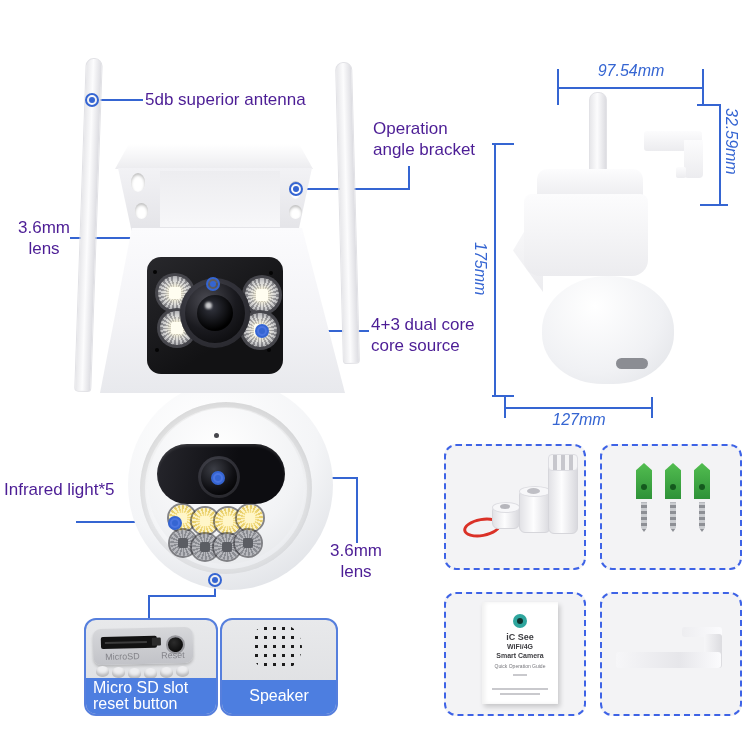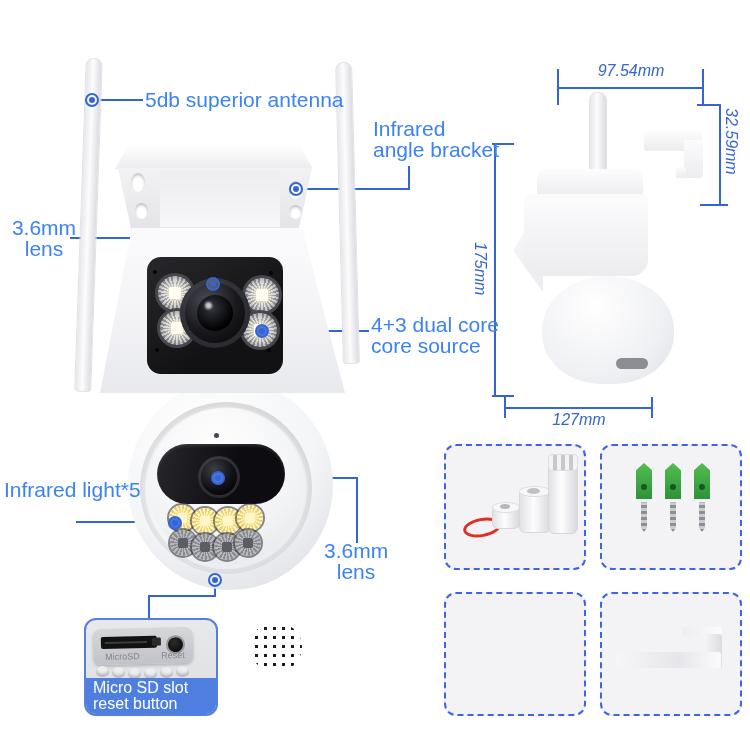--- a/index.html
+++ b/index.html
@@ -6,21 +6,21 @@
   .canvas{position:relative;width:750px;height:750px;background:#fff;
           font-family:"Liberation Sans",sans-serif;overflow:hidden;}
 
   
   .cl{position:absolute;background:#3565d2;}
   .marker{position:absolute;width:10px;height:10px;border:2px solid #3565d2;
           border-radius:50%;background:rgba(255,255,255,.2);z-index:40;}
   .marker::after{content:"";position:absolute;left:2px;top:2px;width:6px;height:6px;
           border-radius:50%;background:#3565d2;}
   .marker.filled{background:#4a74e0;}
-  .callout{position:absolute;color:#3b82f6;font-size:21px;line-height:21px;z-index:41;}
+  .callout{position:absolute;color:#4c1d95;font-size:17px;line-height:21px;z-index:41;}
   .dim{position:absolute;color:#3565d2;font-size:16px;font-style:italic;z-index:41;}
   .vdim{writing-mode:vertical-rl;}
 
   
   .antenna{position:absolute;width:15px;border-radius:8px 8px 4px 4px;
           background:linear-gradient(90deg,#e7e7ea,#fcfcfd 45%,#dcdce1);
           border:1px solid #e2e2e6;z-index:1;}
   .plate-top{position:absolute;left:115px;top:144px;width:198px;height:25px;z-index:3;
           background:linear-gradient(180deg,#ffffff,#ececef);
           clip-path:polygon(7% 0,93% 0,100% 100%,0 100%);}
@@ -197,21 +197,21 @@
   </div>
 
   <div class="marker" style="left:85px;top:93px;"></div>
   <div class="cl" style="left:99px;top:99px;width:44px;height:2px;"></div>
   <div class="callout" style="left:145px;top:89px;">5db superior antenna</div>
 
   <div class="marker" style="left:289px;top:182px;"></div>
   <div class="cl" style="left:302px;top:188px;width:108px;height:2px;"></div>
   <div class="cl" style="left:408px;top:166px;width:2px;height:24px;"></div>
   <div class="callout" style="left:373px;top:118px;">
-    <div>Infrared</div>
+    <div>Operation</div>
     <div>angle bracket</div>
   </div>
 
   <div class="marker" style="left:206px;top:277px;"></div>
   <div class="cl" style="left:70px;top:237px;width:143px;height:2px;"></div>
   <div class="cl" style="left:211px;top:237px;width:2px;height:42px;"></div>
   <div class="callout" style="left:8px;top:217px;width:72px;text-align:center;">
     <div>3.6mm</div>
     <div>lens</div>
   </div>
@@ -270,20 +270,30 @@
 
   <div class="acc-box" style="left:600px;top:444px;"></div>
   <div class="anchor" style="left:636px;top:463px;"></div>
   <div class="anchor" style="left:665px;top:463px;"></div>
   <div class="anchor" style="left:694px;top:463px;"></div>
   <div class="screwpart" style="left:641px;top:502px;"></div>
   <div class="screwpart" style="left:670px;top:502px;"></div>
   <div class="screwpart" style="left:699px;top:502px;"></div>
 
   <div class="acc-box" style="left:444px;top:592px;height:120px;"></div>
+  <div class="manual">
+    <div class="m-logo"></div>
+    <div class="m-brand">iC See</div>
+    <div class="m-sub">WiFi/4G</div>
+    <div class="m-sub">Smart Camera</div>
+    <div class="m-guide">Quick Operation Guide</div>
+    <div class="bar" style="left:31px;top:72px;width:14px;"></div>
+    <div class="bar" style="left:10px;top:86px;width:56px;"></div>
+    <div class="bar" style="left:18px;top:91px;width:40px;"></div>
+  </div>
 
   <div class="acc-box" style="left:600px;top:592px;height:120px;"></div>
   <div class="bracket-acc" style="left:682px;top:627px;width:40px;height:10px;"></div>
   <div class="bracket-acc" style="left:704px;top:634px;width:18px;height:34px;background:linear-gradient(90deg,#f6f6f8,#dcdce0);"></div>
   <div class="bracket-acc" style="left:616px;top:652px;width:105px;height:16px;background:linear-gradient(90deg,#f6f6f8 0%,#e6e6ea 60%,#fbfbfd 100%);"></div>
 
   <div class="feature-panel" style="left:84px;top:618px;width:130px;height:94px;">
     <div class="sd-bar">
       <div class="sd-slot"></div>
       <div class="sd-card"></div>
@@ -296,15 +306,20 @@
     <div class="vent" style="left:42px;top:48px;"></div>
     <div class="vent" style="left:58px;top:48px;"></div>
     <div class="vent" style="left:74px;top:47px;"></div>
     <div class="vent" style="left:90px;top:46px;"></div>
     <div class="band" style="padding:2px 0 0 7px;">
       <div>Micro SD slot</div>
       <div>reset button</div>
     </div>
   </div>
 
+  <div class="feature-panel" style="left:220px;top:618px;width:114px;height:94px;">
+    <div class="band" style="text-align:center;line-height:32px;">
+      <span>Speaker</span>
+    </div>
+  </div>
   <div class="spk-dots"></div>
 
 </div>
 
 </body></html>

